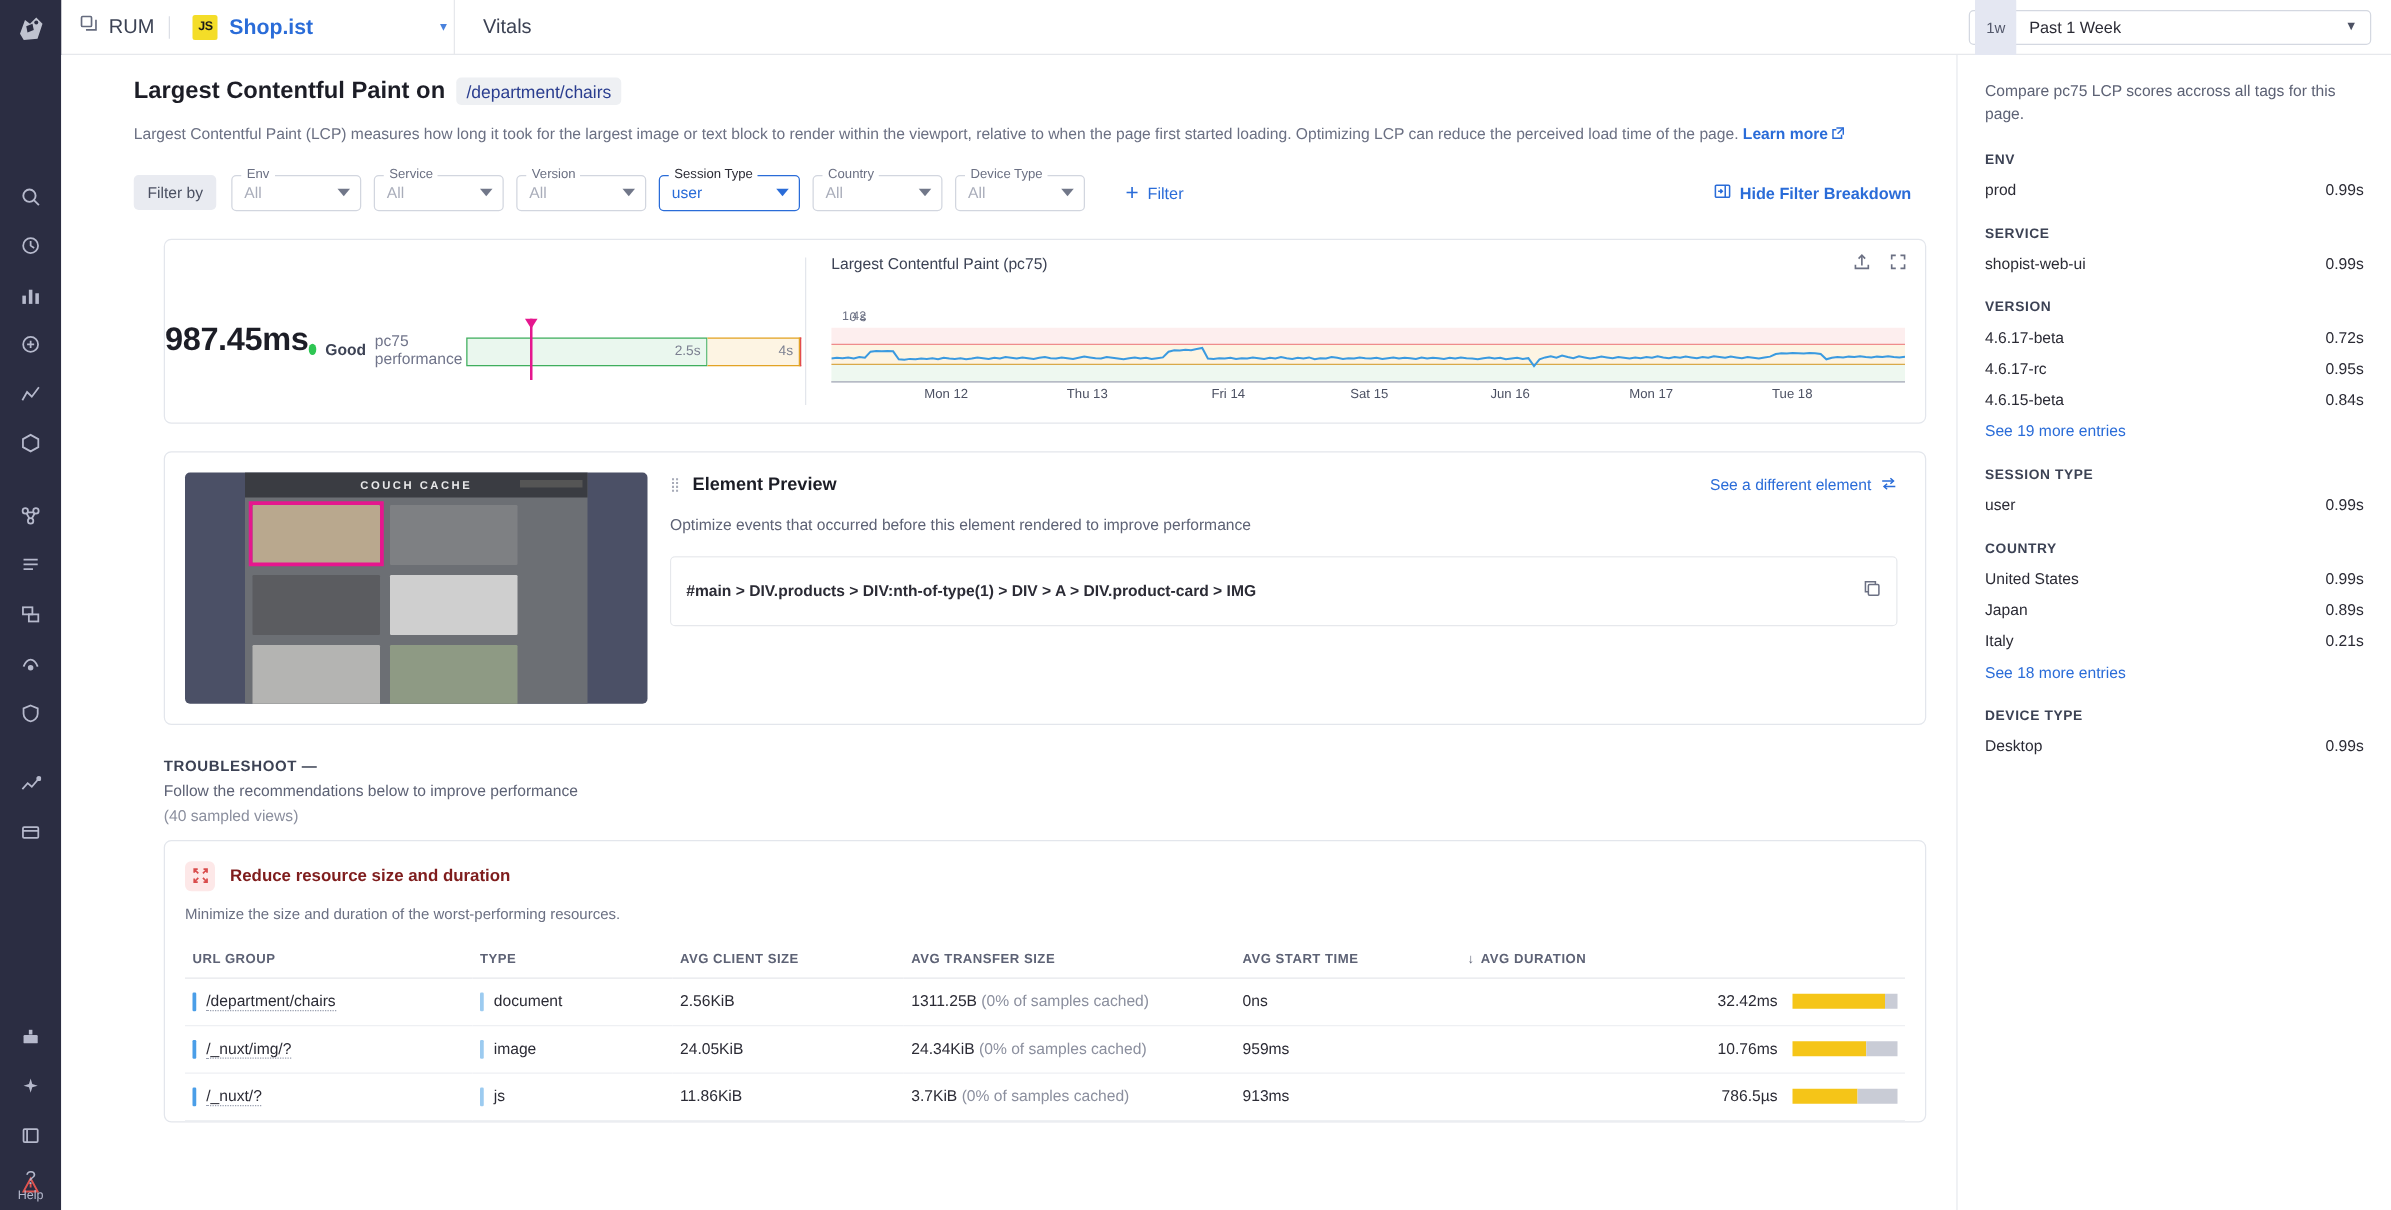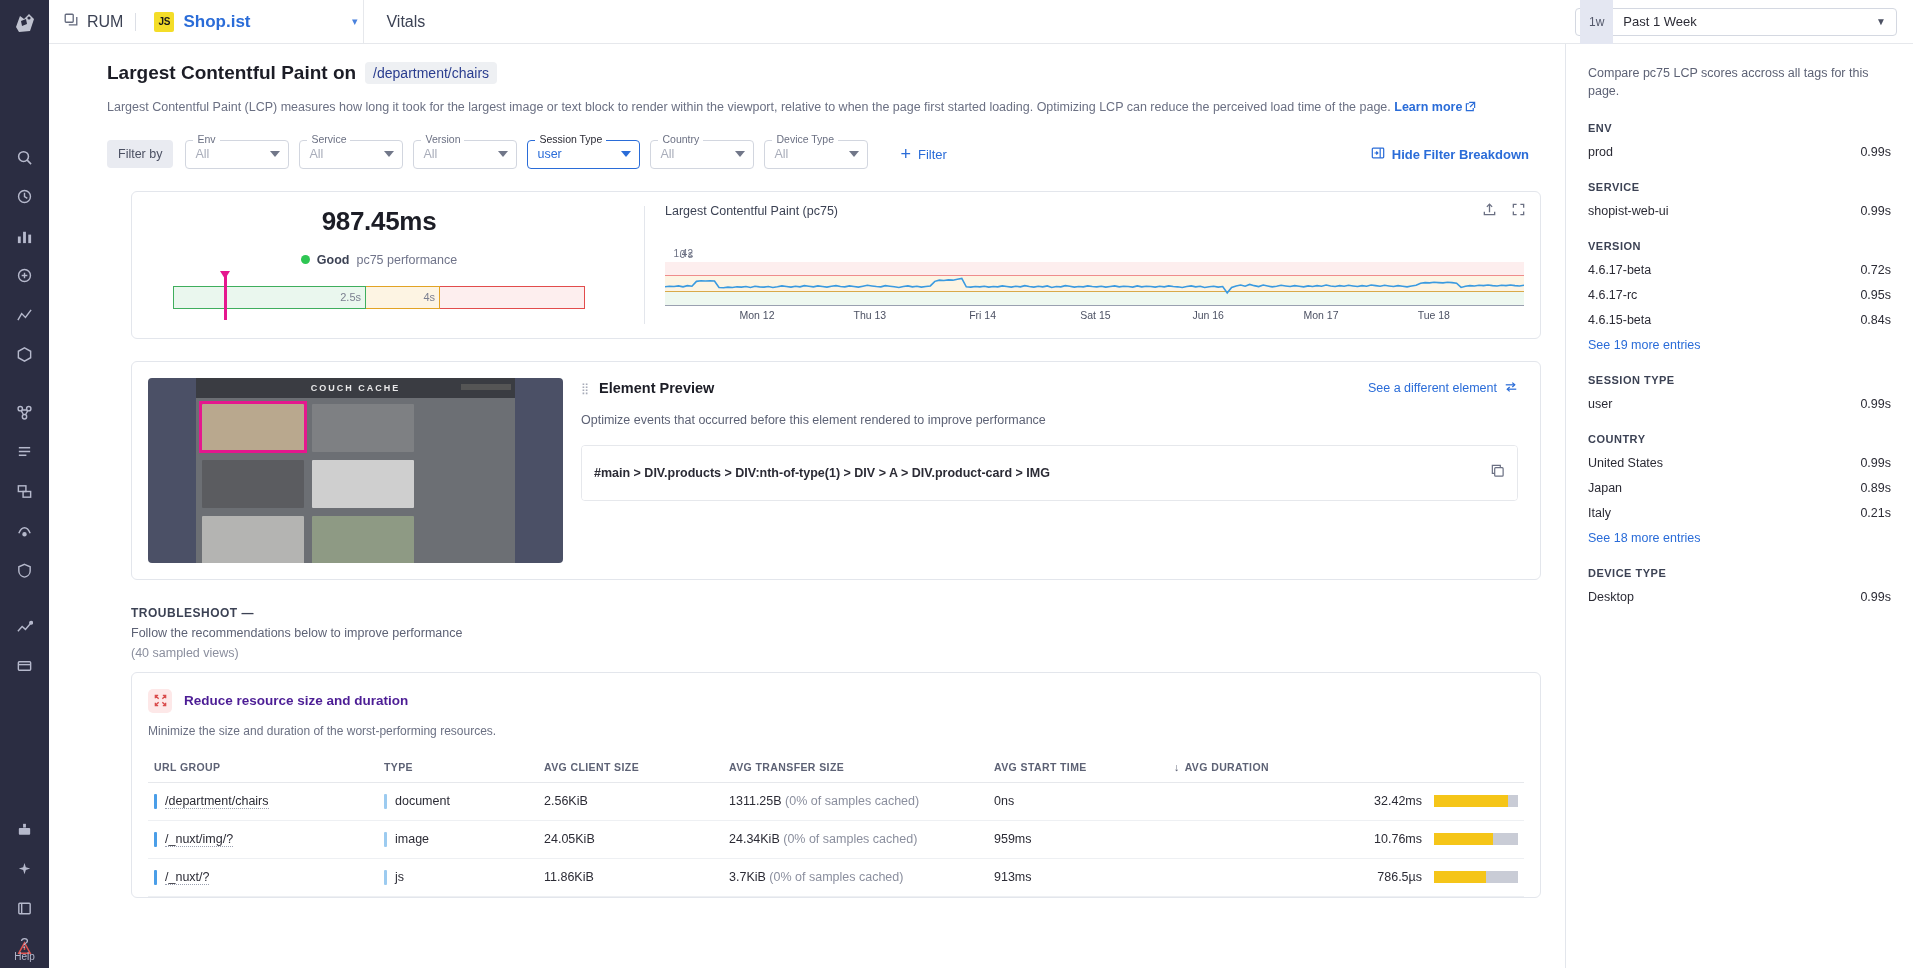--- a/index.html
+++ b/index.html
@@ -126,21 +126,21 @@
   }
 
   
   .card {
     margin: 22px 24px 0 82px; border: 1px solid #e3e6ec; border-radius: 6px;
     background: #fff;
   }
   .card.summary { display: flex; height: 148px; }
   .score-side {
     width: 512px; flex: 0 0 512px; padding: 14px 18px 0 0;
-    display: flex; flex-direction: column; align-items: center; position: relative;
+    display: flex; align-items: center; position: relative;
   }
   .score-val { font-size: 26px; font-weight: 700; color: #1c1d26; letter-spacing: -0.3px;}
   .score-sub { margin-top: 16px; font-size: 12.5px; color: #70748a; display: flex; align-items: center; gap: 7px;}
   .dot-good { width: 9px; height: 9px; border-radius: 50%; background: #2ec653; display:inline-block;}
   .score-sub b { color: #3c4254; }
   .gauge {
     margin-top: 19px; width: 412px; height: 23px; display: flex; position: relative;
   }
   .gauge .seg { height: 23px; position: relative; }
   .seg.green { flex: 0 0 193px; background: #eaf7ee; border: 1px solid #3fae5d; }
@@ -176,21 +176,21 @@
   .band.amber { top: 14px; height: 16px; background: #fdf4e3; border-bottom: 1px solid #d9a94a;}
   .band.green { top: 30px; bottom: 0; background: #eef8f0; }
   .plot svg { position: absolute; inset: 0; width: 100%; height: 100%; }
   .x-axis { margin-left: 30px; position: relative; height: 18px; }
   .x-tick { position: absolute; top: 3px; font-size: 10.5px; color: #4c5163; transform: translateX(-50%); }
 
   
   .card.preview { display: flex; padding: 0; }
   .thumb-wrap { padding: 16px 0 16px 16px; }
   .thumb {
-    width: 415px; height: 185px; border-radius: 4px; overflow: hidden;
+    width: 370px; height: 185px; border-radius: 4px; overflow: hidden;
     background: #4b5066; position: relative;
   }
   .thumb-page { position: absolute; left: 48px; right: 48px; top: 0; bottom: 0; background: #6c6f74; }
   .thumb-banner {
     position: absolute; left: 48px; right: 48px; top: 0; height: 20px; background: #3a3c42;
     color: #e9e9ea; font-size: 9px; letter-spacing: 2px; display:flex; align-items:center; justify-content:center;
     font-weight: 700;
   }
   .thumb-grid { position: absolute; left: 54px; top: 26px; display: grid; grid-template-columns: 102px 102px; gap: 8px; }
   .tile { width: 102px; height: 48px; background: #8d8f93; border-radius: 1px; }
@@ -226,21 +226,21 @@
     margin: 26px 24px 0 82px; font-size: 12.5px; color: #5d6275; display: flex; align-items: baseline; gap: 6px; flex-direction: column;
   }
   .ts-head b { color: #3c4254; letter-spacing: .5px; font-size: 12px; }
   .ts-count { color: #8b8f9e; }
   .card.ts { margin-top: 12px; padding: 16px 16px 0 16px; }
   .rec-head { display: flex; align-items: center; gap: 12px; }
   .rec-ico {
     width: 24px; height: 24px; border-radius: 5px; background: #fde8e8;
     display: flex; align-items: center; justify-content: center; color: #d94c4c; font-size: 12px;
   }
-  .rec-title { font-size: 13.5px; font-weight: 700; color: #4c1d95; }
+  .rec-title { font-size: 13.5px; font-weight: 700; color: #7f1d1d; }
   .rec-sub { margin-top: 11px; font-size: 12px; color: #6b7083; }
   table.res { width: 100%; border-collapse: collapse; margin-top: 14px; }
   table.res th {
     text-align: left; font-size: 10.5px; font-weight: 600; color: #5d6275;
     letter-spacing: .4px; padding: 9px 6px; border-bottom: 1px solid #e6e8ec; white-space: nowrap;
   }
   table.res td {
     font-size: 12.5px; color: #2b2b35; padding: 11px 6px; border-bottom: 1px solid #eef0f3;
     white-space: nowrap;
   }

